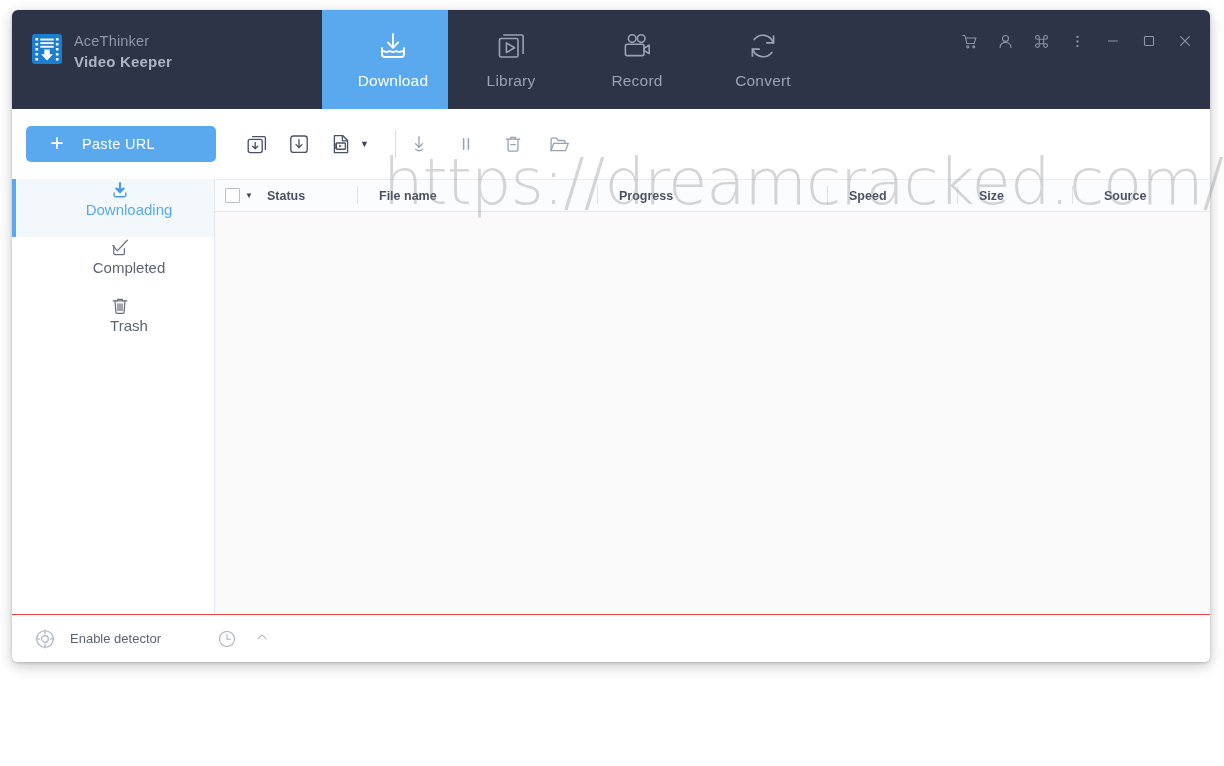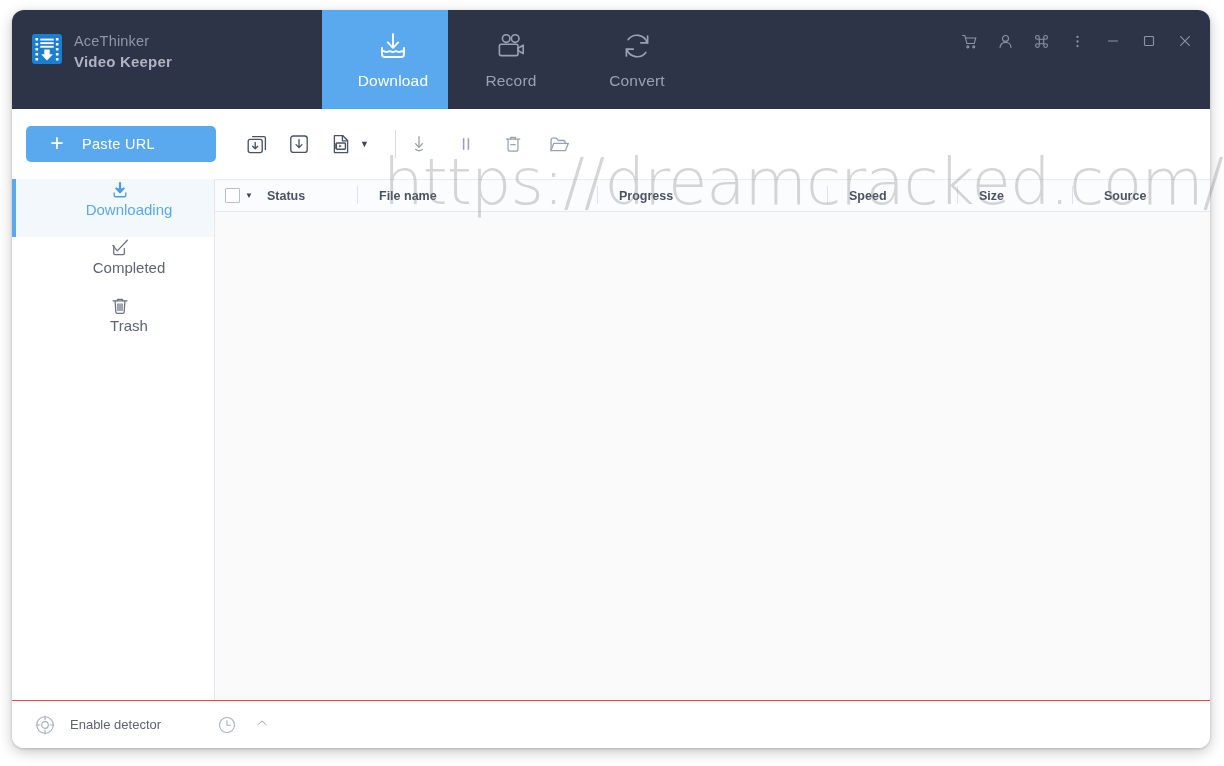--- a/index.html
+++ b/index.html
@@ -13,23 +13,23 @@
     width: 1224px;
     height: 766px;
     overflow: hidden;
     background: #ffffff;
   }
   .window {
     position: absolute;
     left: 12px;
     top: 10px;
     width: 1198px;
-    height: 738px;
+    height: 652px;
     background: #ffffff;
-    border-radius: 12px;
+    border-radius: 6px;
     overflow: hidden;
     box-shadow: 0 4px 14px rgba(0,0,0,0.22), 0 1px 3px rgba(0,0,0,0.18);
     display: flex;
     flex-direction: column;
   }
 
   
   .titlebar {
     height: 99px;
     background: #2e3447;
@@ -363,20 +363,30 @@
               <path d="M17 5 v13"></path>
               <path d="M11.8 13.4 L17 18.8 L22.2 13.4"></path>
               <path d="M6 19 v6.2 c0 1.6 1.4 2.8 3 2.8 h16 c1.6 0 3 -1.2 3 -2.8 V19"></path>
               <path d="M6 22.6 c2.2 -1.8 4.2 1.6 6.2 0 c2.1 -1.7 4.2 1.6 6.3 0 c2.1 -1.7 4.2 1.6 6.3 0 c1.1 -0.9 2.1 -0.4 3.2 0.2"></path>
             </svg>
           </span>
           <span class="nt-label">Download</span>
         </div>
 
 
+        <div class="navtab">
+          <span class="nt-icon">
+            <svg width="34" height="34" viewBox="0 0 34 34" fill="none" stroke="currentColor" stroke-width="1.6" stroke-linejoin="round">
+              <rect x="5.5" y="9.5" width="18.5" height="18.5" rx="1.6"></rect>
+              <path d="M9.2 6 h18.3 c0.9 0 1.6 0.7 1.6 1.6 V25"></path>
+              <path d="M12.4 14 v9.6 l8.2 -4.8 z"></path>
+            </svg>
+          </span>
+          <span class="nt-label">Library</span>
+        </div>
 
         <div class="navtab">
           <span class="nt-icon">
             <svg width="34" height="34" viewBox="0 0 34 34" fill="none" stroke="currentColor" stroke-width="1.6" stroke-linejoin="round">
               <circle cx="12.2" cy="9.6" r="3.8"></circle>
               <circle cx="21.2" cy="9.6" r="3.8"></circle>
               <rect x="5.4" y="15.2" width="18.6" height="11.4" rx="1.8"></rect>
               <path d="M24 19.3 l5.2 -3.1 v8.4 l-5.2 -3.1 z"></path>
             </svg>
           </span>

